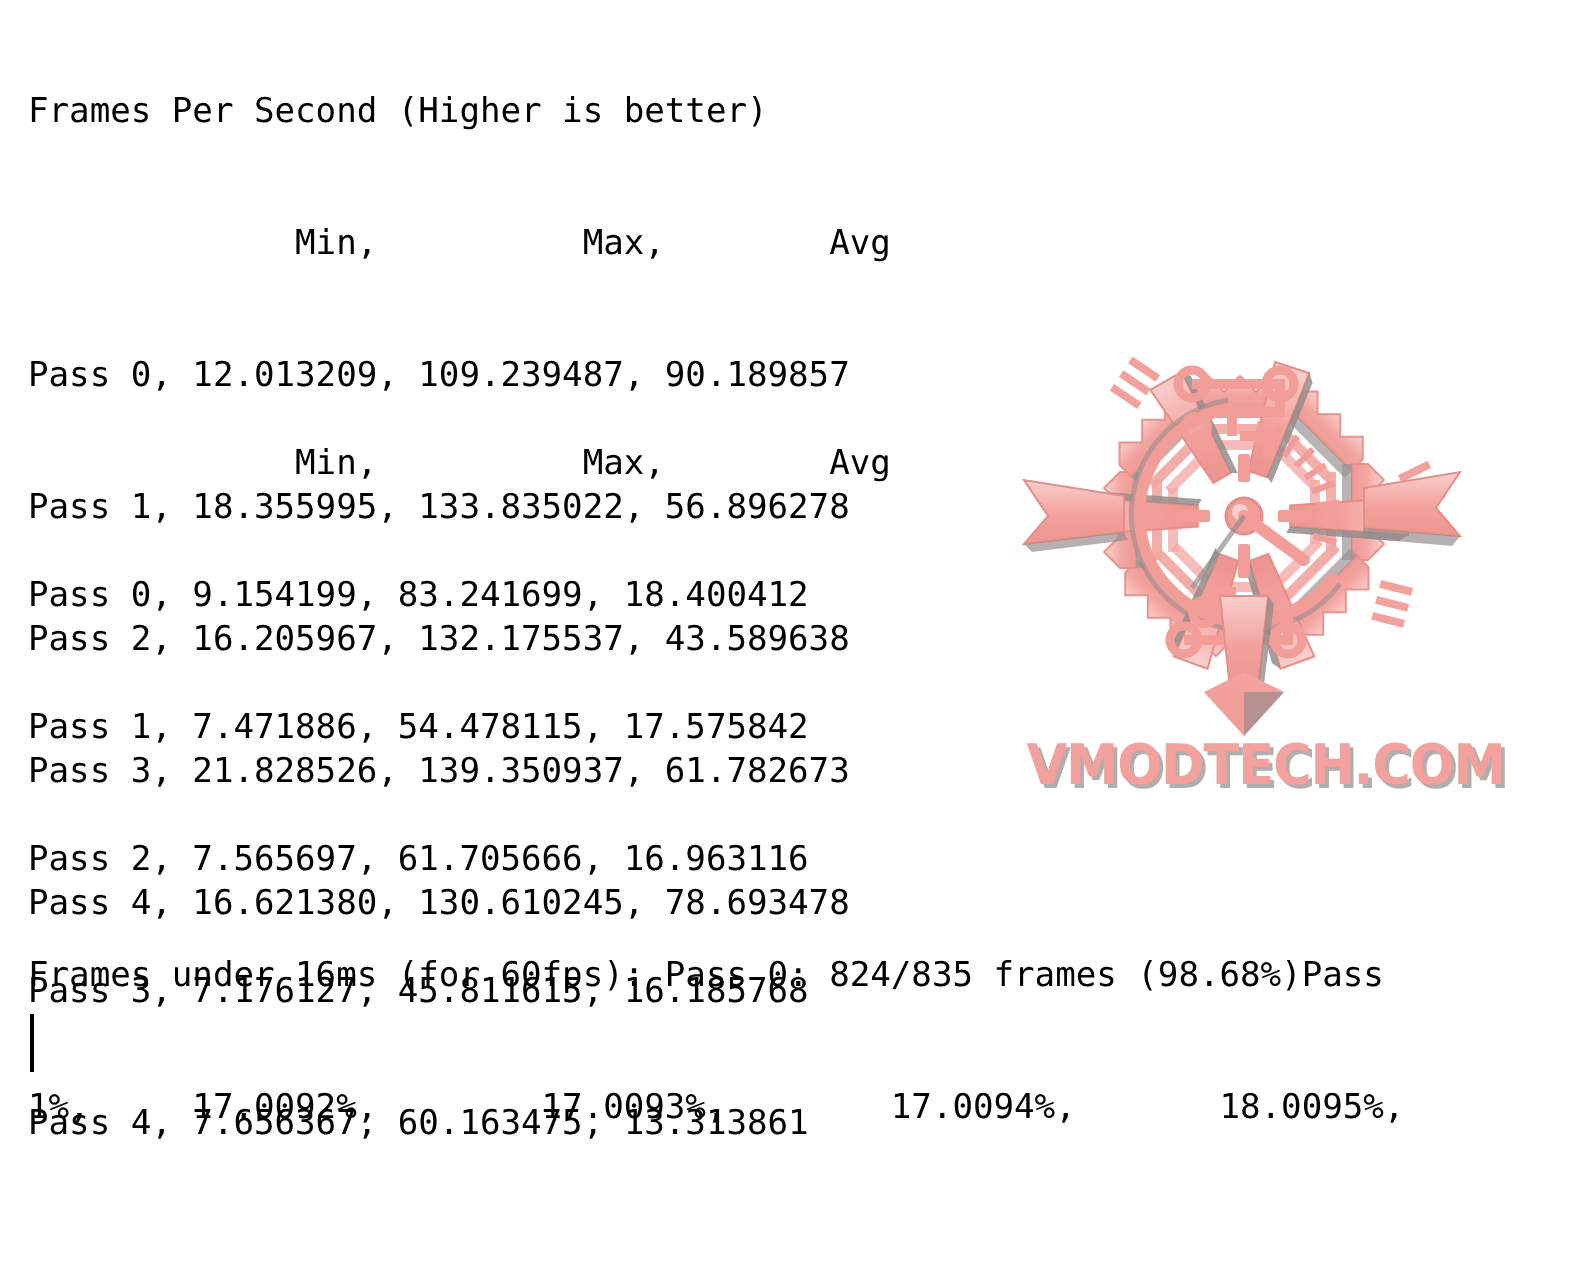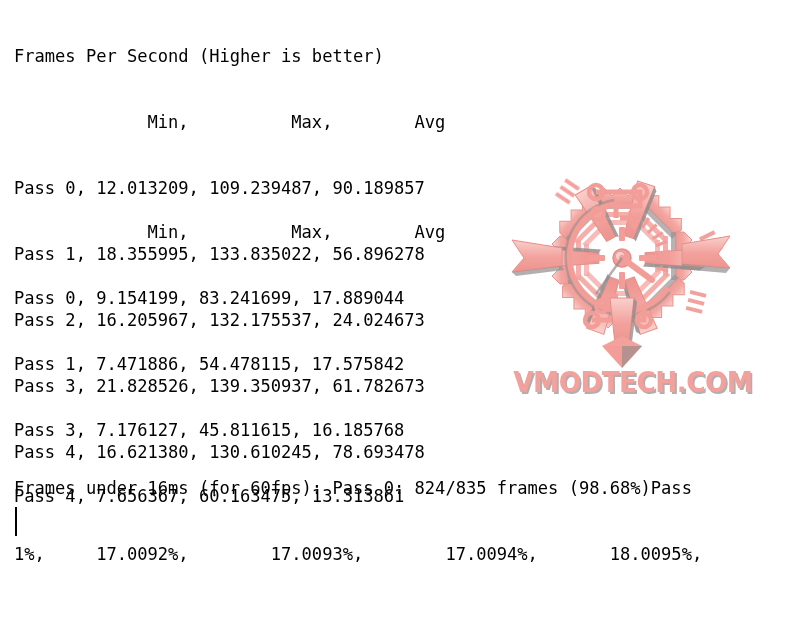--- a/index.html
+++ b/index.html
@@ -267,29 +267,30 @@
   <div class="logo-text">VMODTECH.COM</div>
 </div>
 
 <div class="console">
 
   <div class="block" id="fps-block">
     <span class="line">Frames Per Second (Higher is better)</span>
     <span class="line">             Min,          Max,        Avg</span>
     <span class="line">Pass 0, 12.013209, 109.239487, 90.189857</span>
     <span class="line">Pass 1, 18.355995, 133.835022, 56.896278</span>
-    <span class="line">Pass 2, 16.205967, 132.175537, 24.024673</span>
+    <span class="line">Pass 2, 16.205967, 132.175537, 43.589638</span>
     <span class="line">Pass 3, 21.828526, 139.350937, 61.782673</span>
     <span class="line">Pass 4, 16.621380, 130.610245, 78.693478</span>
   </div>
 
   <div class="block" id="ms-block">
     <span class="line">             Min,          Max,        Avg</span>
-    <span class="line">Pass 0, 9.154199, 83.241699, 17.889044</span>
+    <span class="line">Pass 0, 9.154199, 83.241699, 18.400412</span>
     <span class="line">Pass 1, 7.471886, 54.478115, 17.575842</span>
+    <span class="line">Pass 2, 7.565697, 61.705666, 16.963116</span>
     <span class="line">Pass 3, 7.176127, 45.811615, 16.185768</span>
     <span class="line">Pass 4, 7.656367, 60.163475, 13.313861</span>
   </div>
 
   <div class="block" id="extra-block">
     <span class="line">Frames under 16ms (for 60fps): Pass 0: 824/835 frames (98.68%)Pass</span>
     <span class="line">1%,     17.0092%,        17.0093%,        17.0094%,       18.0095%,</span>
   </div>
 
   <div class="caret"></div>

